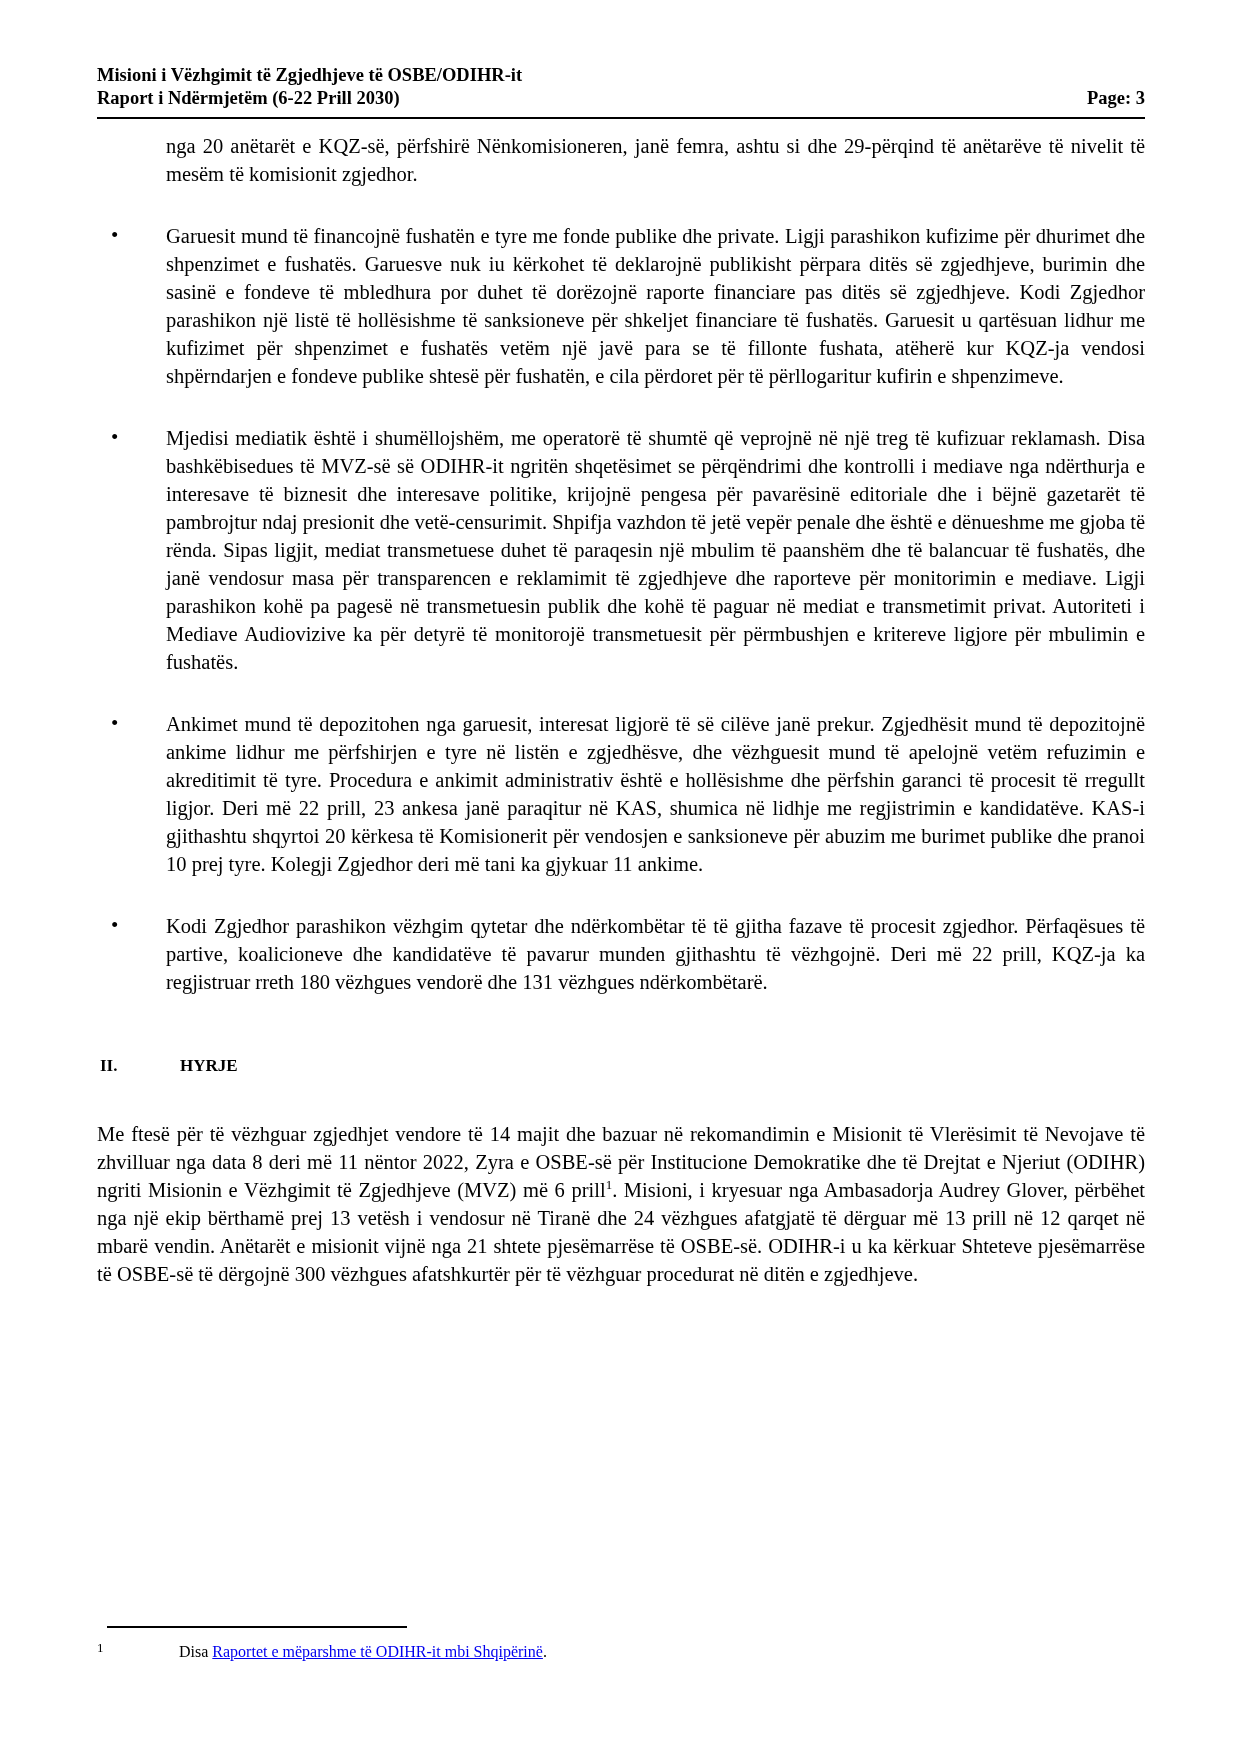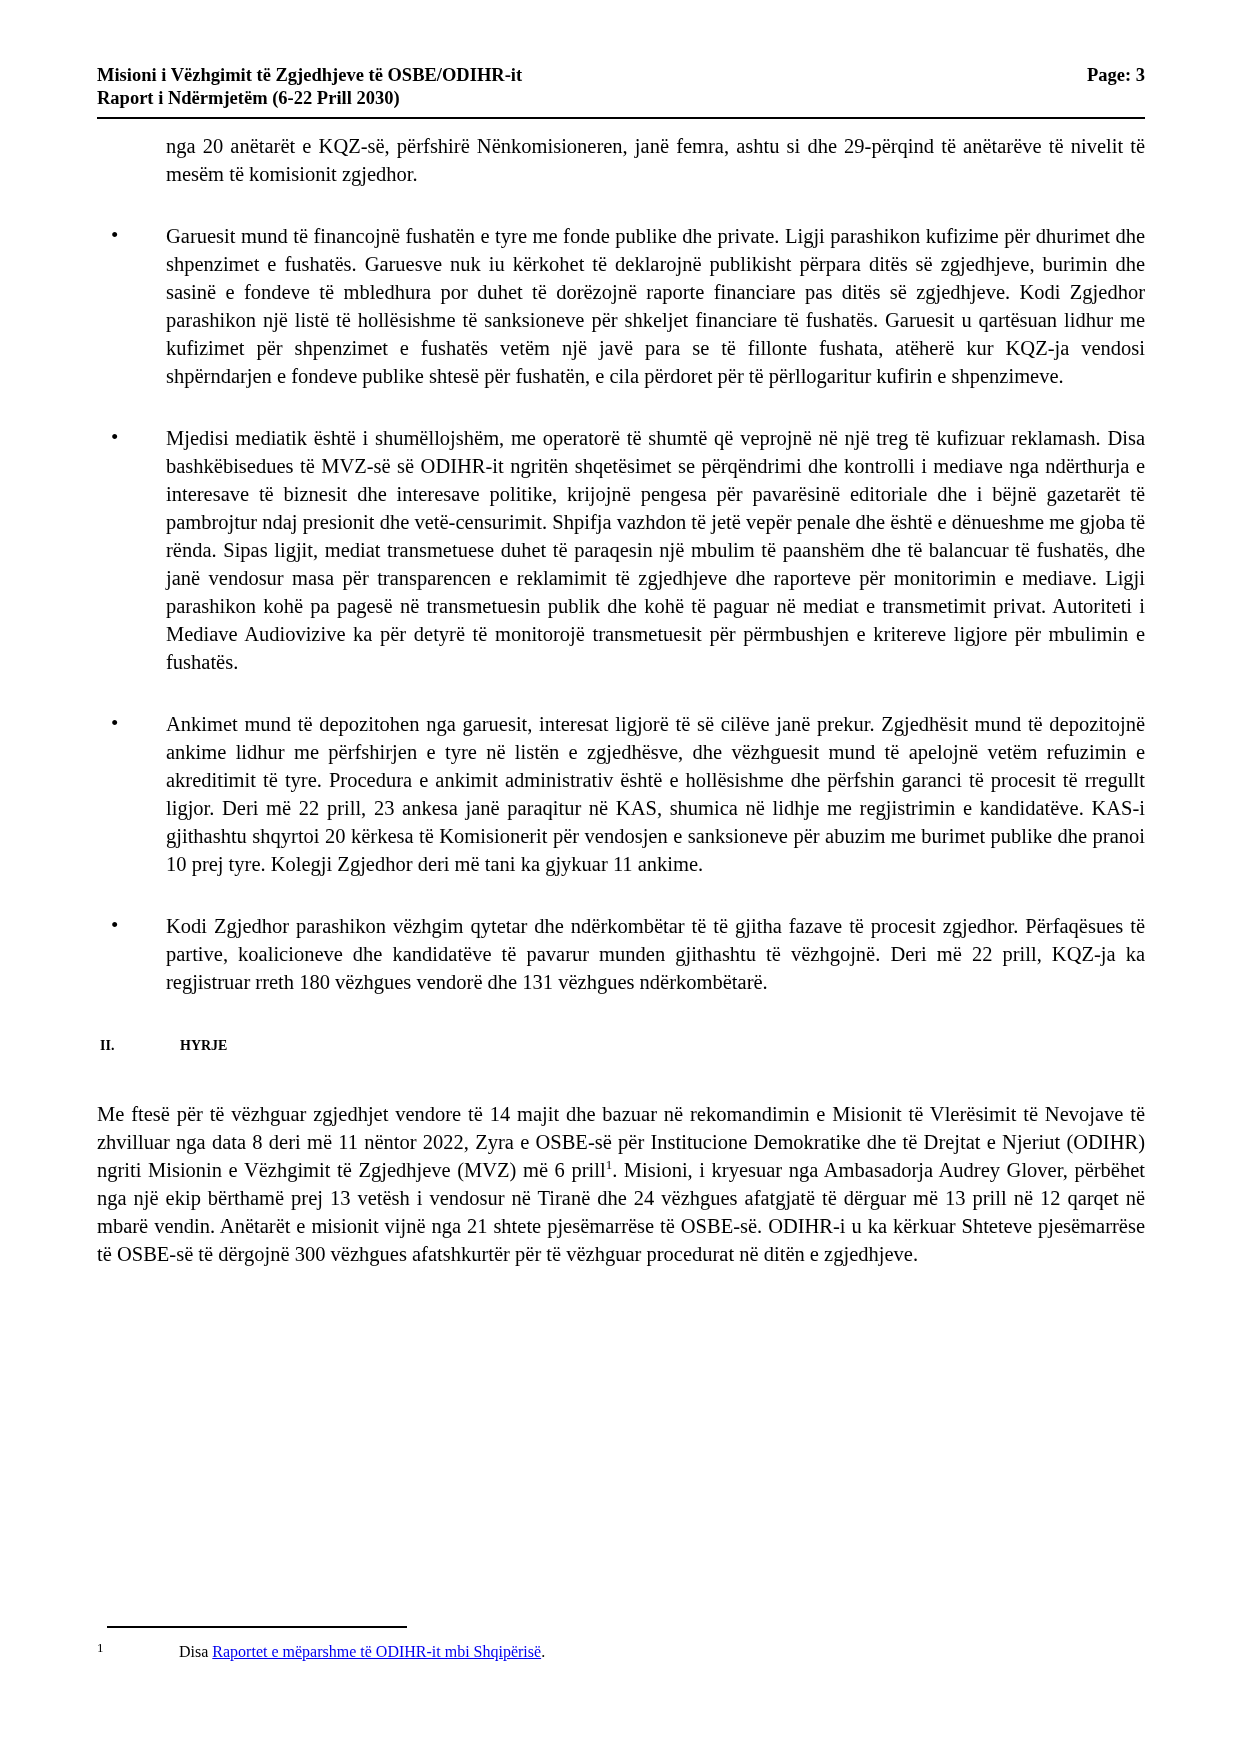--- a/index.html
+++ b/index.html
@@ -18,21 +18,21 @@
 
   
   .doc-header {
     font-weight: bold;
     font-size: 18.5px;
     line-height: 23px;
   }
   .header-row {
     display: flex;
     justify-content: space-between;
-    align-items: flex-start;
+    align-items: flex-end;
   }
   .header-rule {
     border: none;
     border-top: 2px solid #000000;
     margin: 7px 0 0 0;
   }
 
   
   .body-text {
     font-size: 20.5px;
@@ -55,24 +55,24 @@
   }
   .bullet-marker {
     position: absolute;
     left: 14px;
     top: -1px;
     font-size: 21px;
   }
 
   
   .section-heading {
-    font-size: 14px;
+    font-size: 17px;
     line-height: 28px;
     font-weight: bold;
-    margin: 36px 0 0 3px;
+    margin: 56px 0 0 3px;
   }
   .section-num {
     display: inline-block;
     min-width: 80px;
   }
 
   
   .intro-para {
     margin: 40px 0 13px 0;
     text-align: justify;
@@ -157,17 +157,17 @@
       <span class="section-num">II.</span><span class="section-title">HYRJE</span>
     </h2>
 
     <p class="intro-para"><span>Me ftesë për të vëzhguar zgjedhjet vendore të 14 majit dhe bazuar në rekomandimin e Misionit të Vlerësimit të Nevojave të zhvilluar nga data 8 deri më 11 nëntor 2022, Zyra e OSBE-së për Institucione Demokratike dhe të Drejtat e Njeriut (ODIHR) ngriti Misionin e Vëzhgimit të Zgjedhjeve (MVZ) më 6 prill</span><sup class="fn-ref">1</sup><span>. Misioni, i kryesuar nga Ambasadorja Audrey Glover, përbëhet nga një ekip bërthamë prej 13 vetësh i vendosur në Tiranë dhe 24 vëzhgues afatgjatë të dërguar më 13 prill në 12 qarqet në mbarë vendin. Anëtarët e misionit vijnë nga 21 shtete pjesëmarrëse të OSBE-së. ODIHR-i u ka kërkuar Shteteve pjesëmarrëse të OSBE-së të dërgojnë 300 vëzhgues afatshkurtër për të vëzhguar procedurat në ditën e zgjedhjeve.</span></p>
 
   </main>
 
   <footer class="footnote-area">
     <hr class="footnote-rule">
     <div class="footnote-line">
-      <span class="fn-num">1</span><span class="fn-text"><span>Disa </span><a class="fn-link" href="#">Raportet e mëparshme të ODIHR-it mbi Shqipërisë</a><span>.</span></span>
+      <span class="fn-num">1</span><span class="fn-text"><span>Disa </span><a class="fn-link" href="#">Raportet e mëparshme të ODIHR-it mbi Shqipërinë</a><span>.</span></span>
     </div>
   </footer>
 
 </div>
 
 </body></html>

